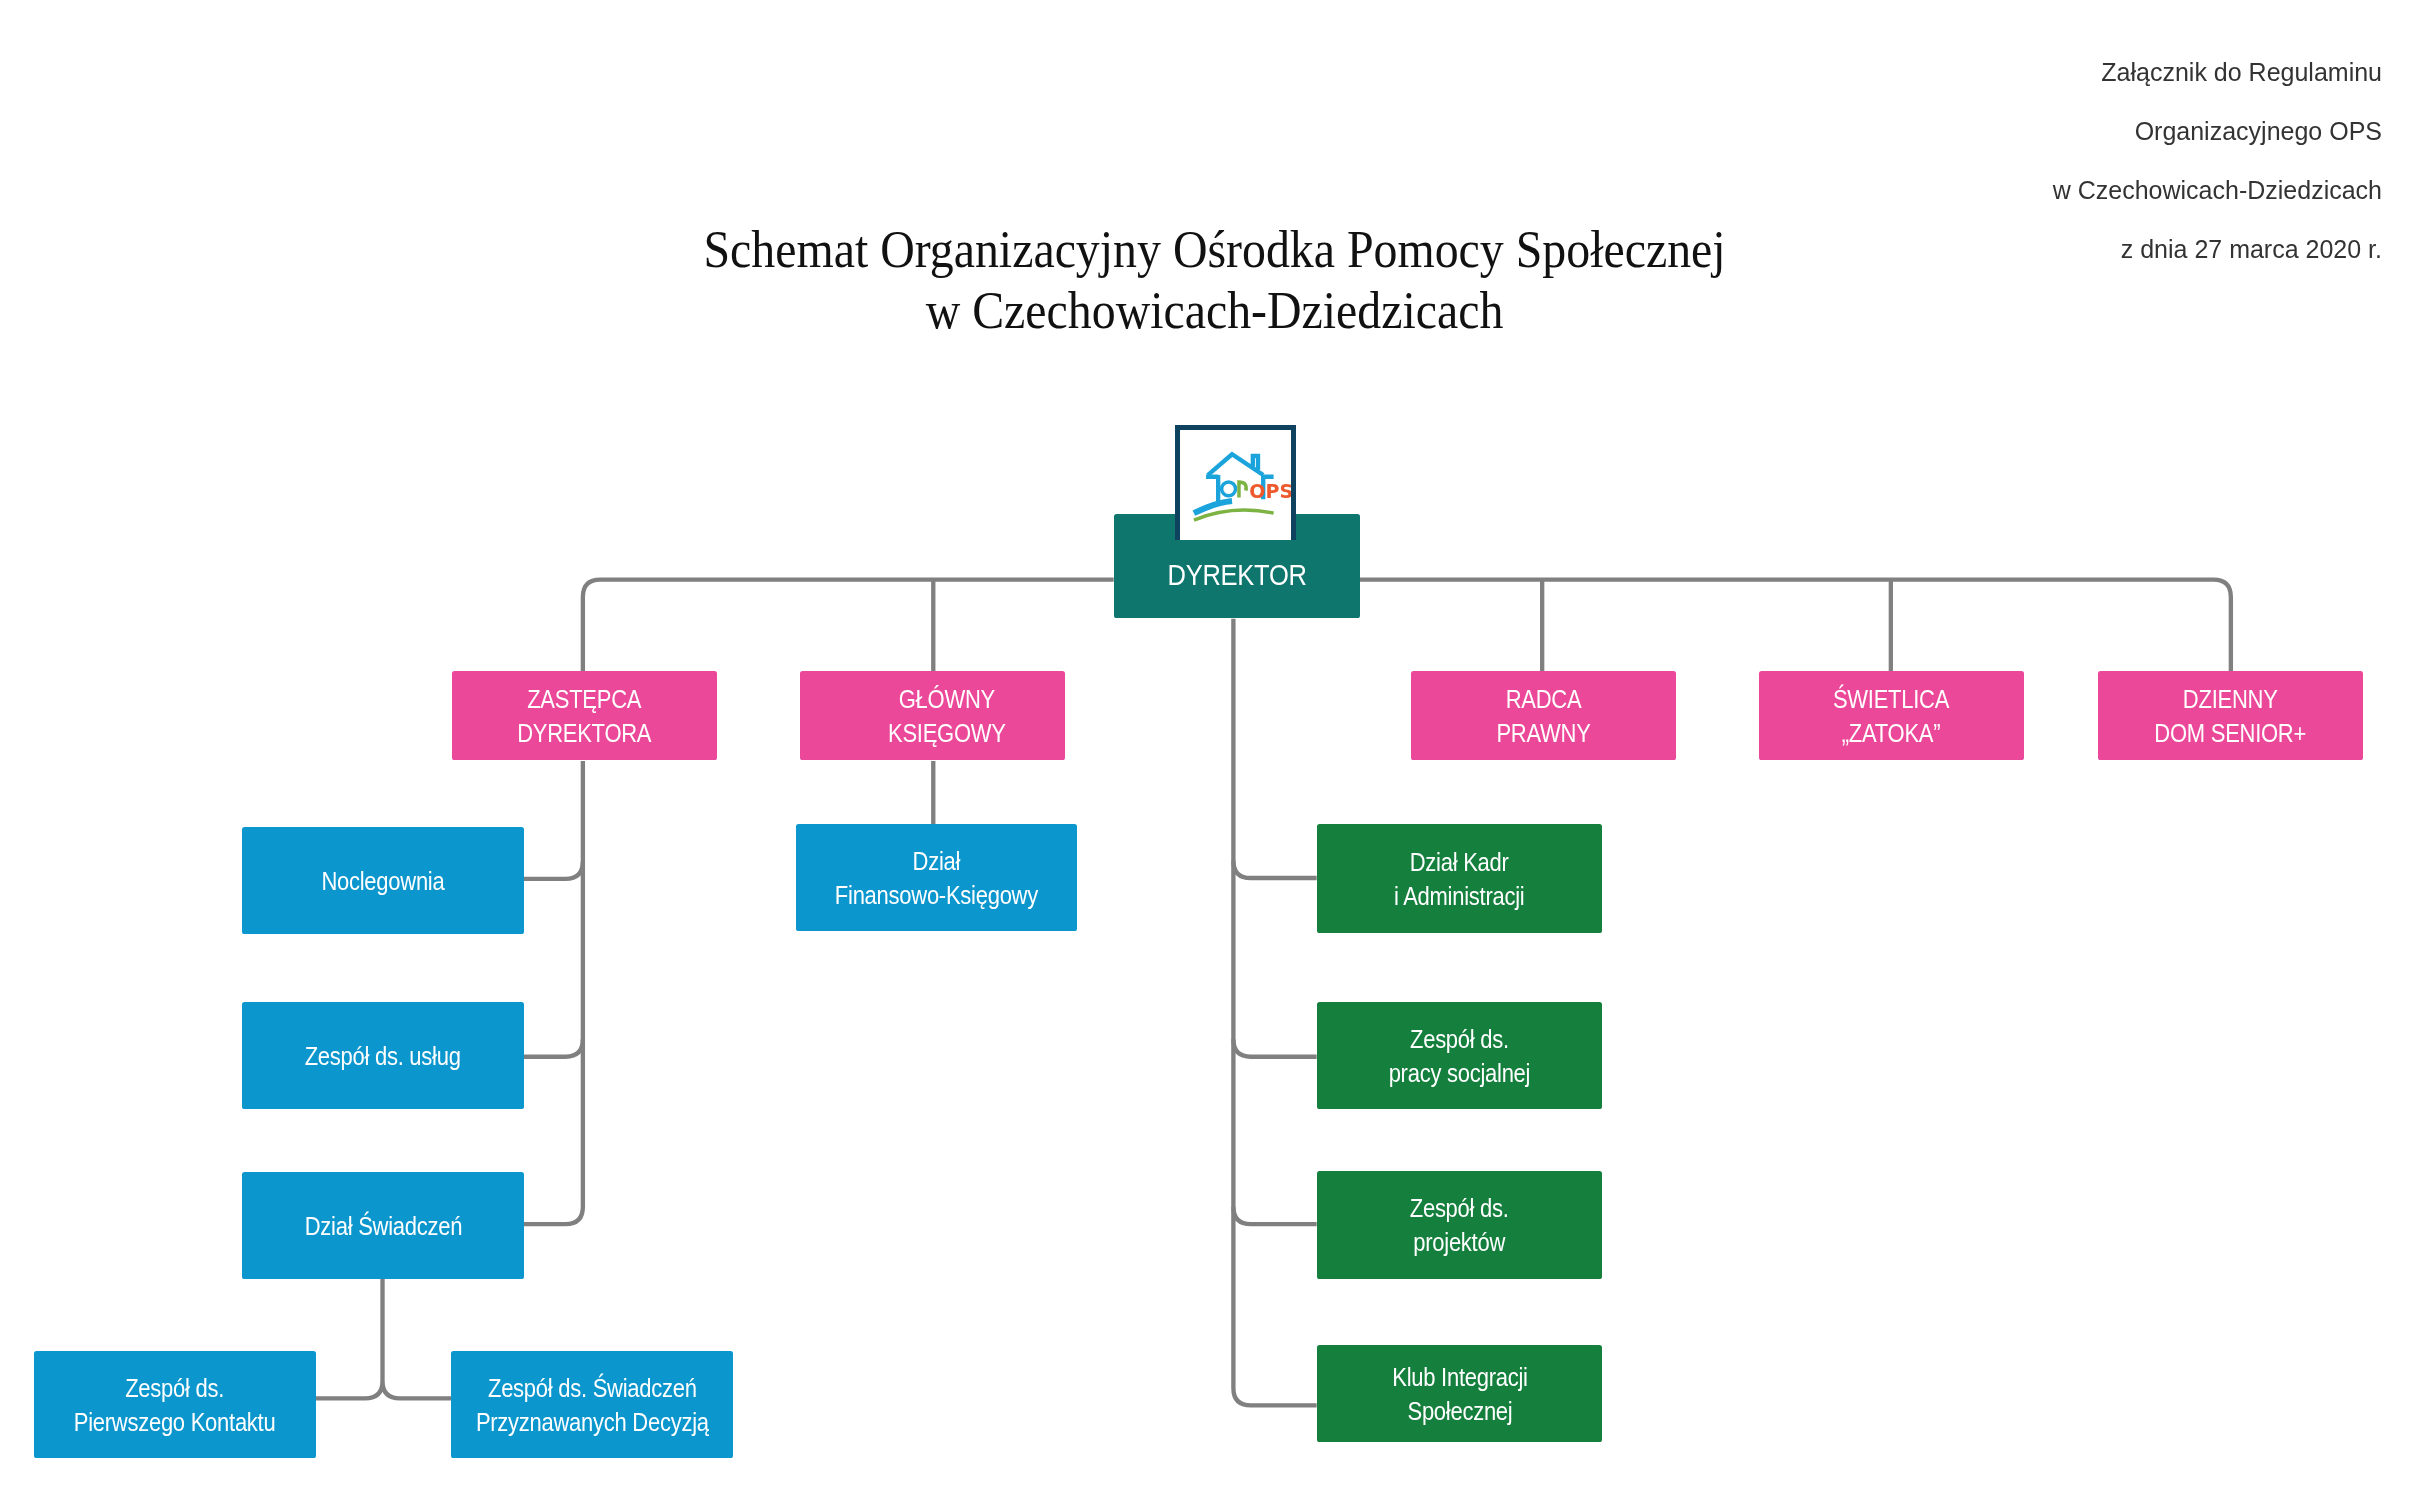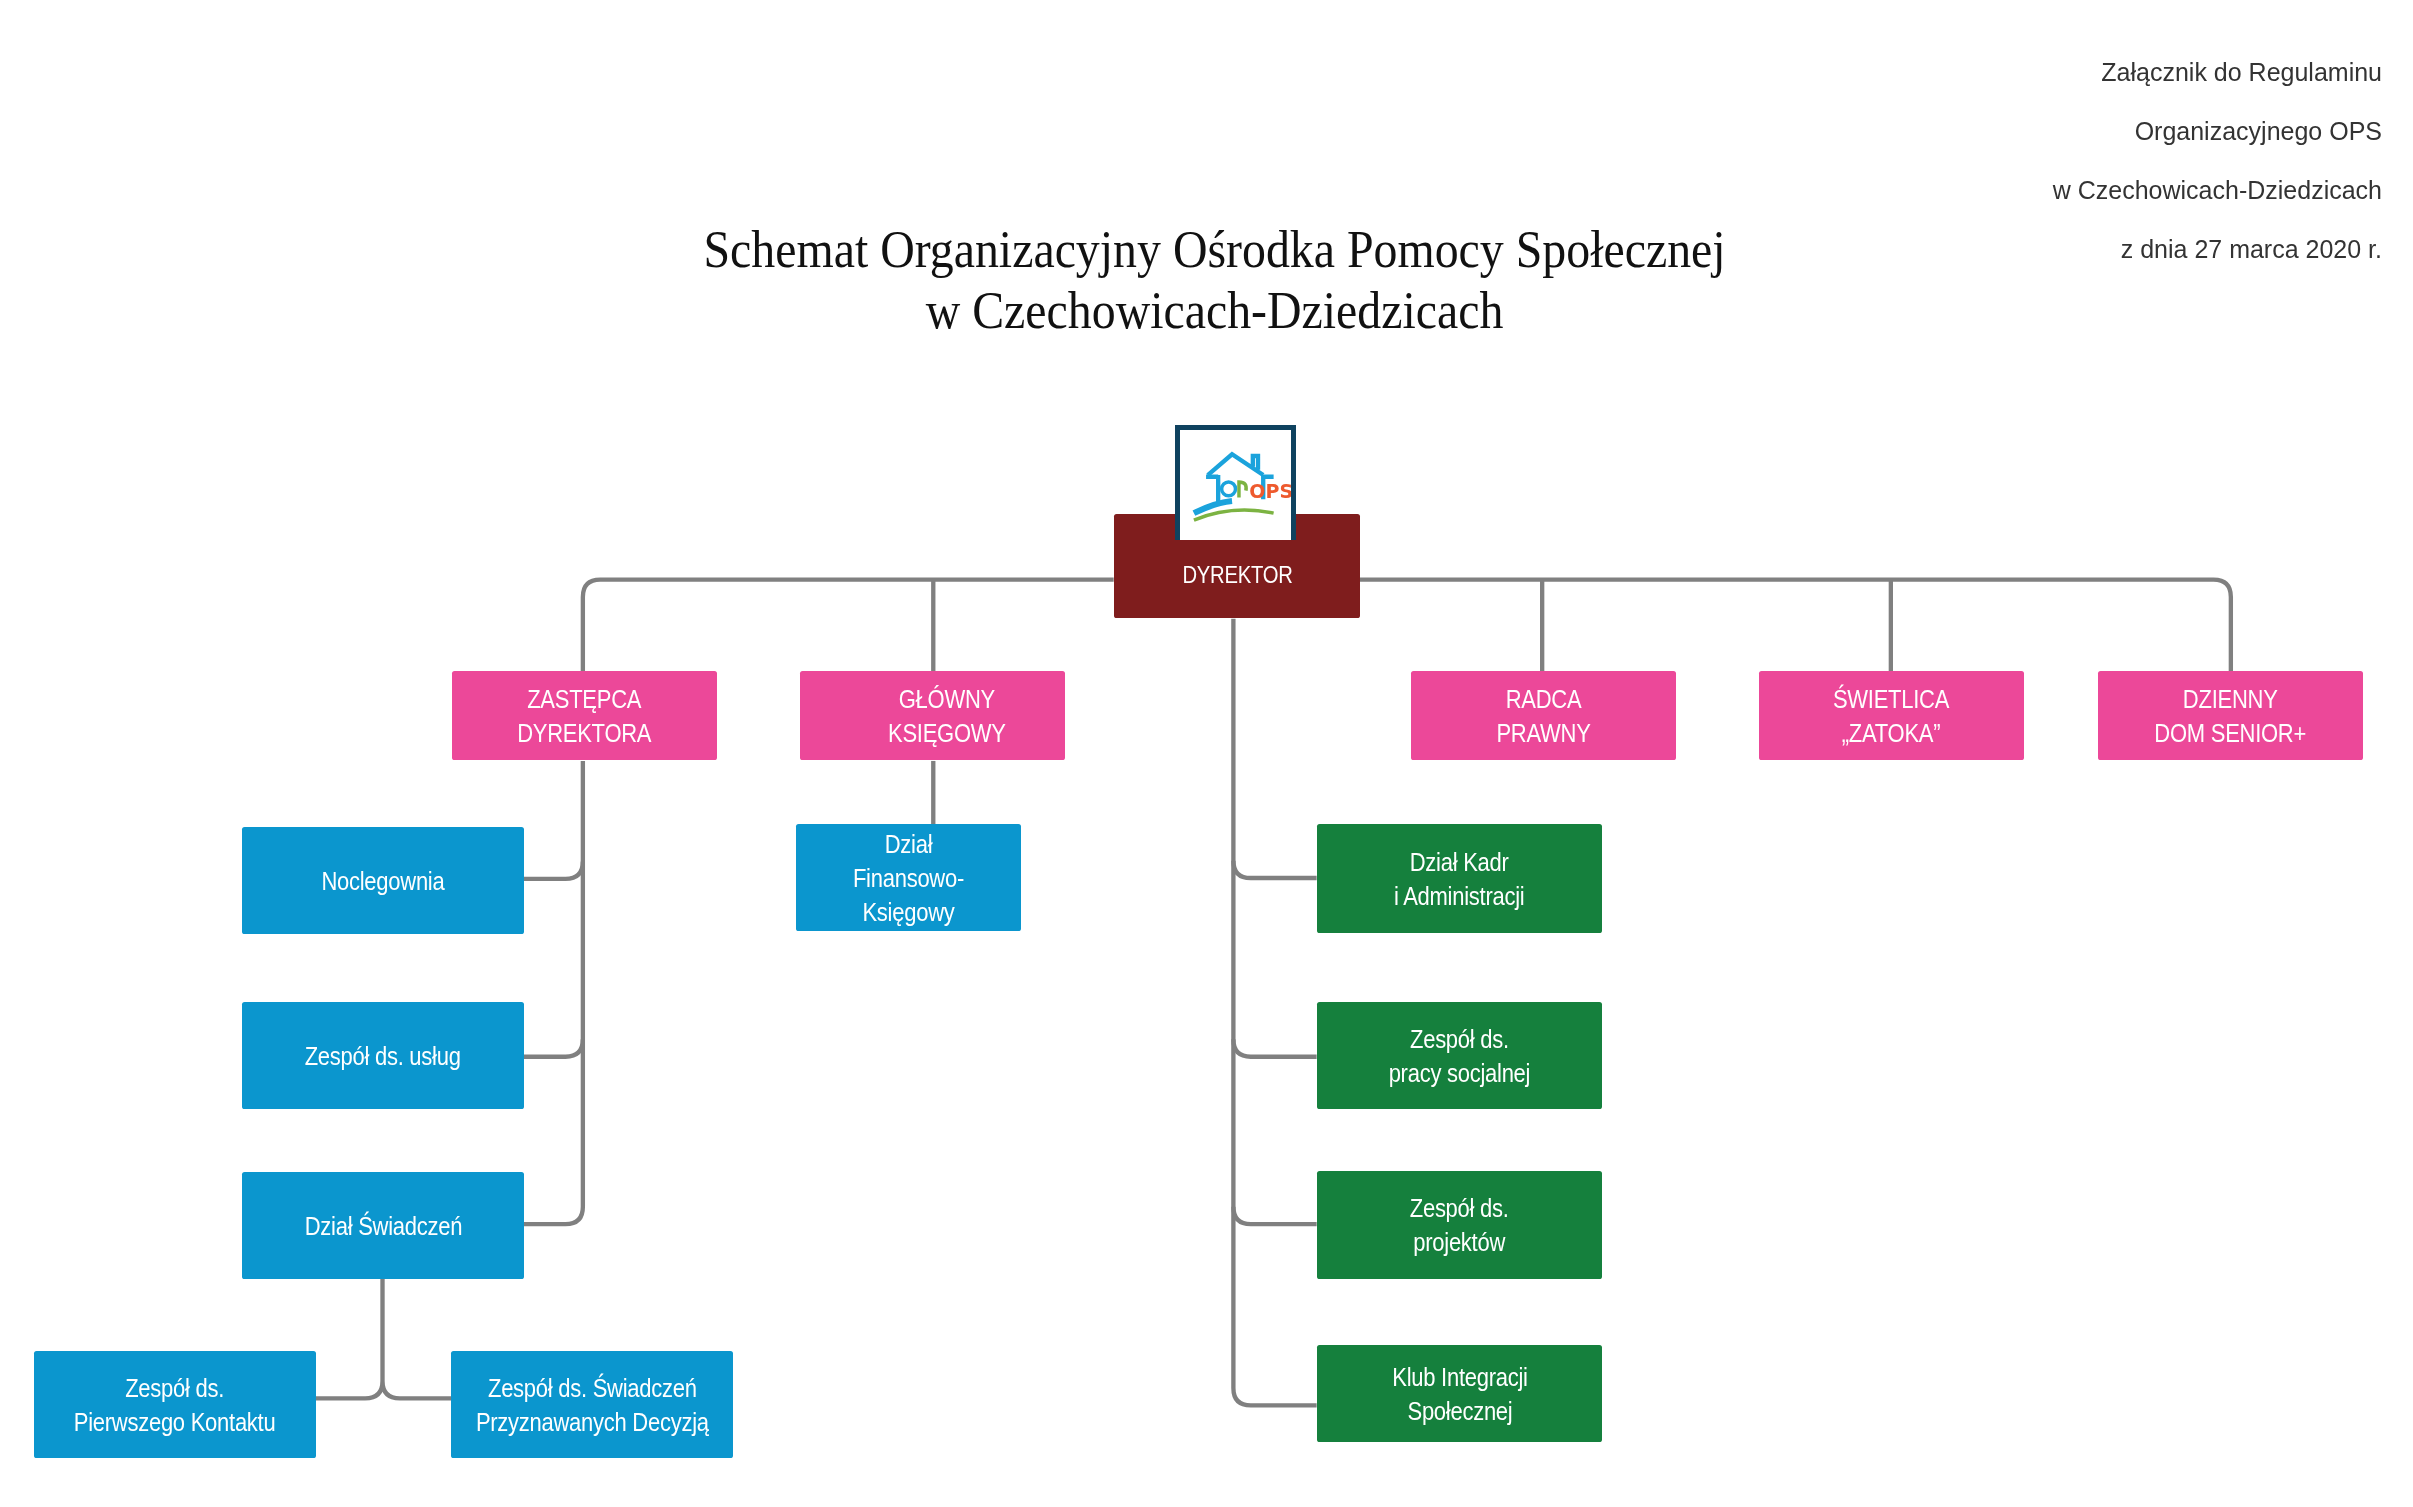--- a/index.html
+++ b/index.html
@@ -3,21 +3,21 @@
 <meta charset="utf-8">
 <style>
   html, body { margin:0; padding:0; background:#ffffff; }
   body { width:2413px; height:1508px; position:relative; overflow:hidden; font-family:"Liberation Sans", sans-serif; }
   .annex { position:absolute; right:31px; top:28px; text-align:right; font-family:"Liberation Sans", sans-serif; font-size:25px; line-height:29.5px; color:#333333; white-space:pre-line; }
   .title { position:absolute; left:0; width:2429px; top:219px; text-align:center; font-family:"Liberation Serif", serif; font-size:52px; line-height:61px; color:#111111; transform:scaleX(0.92); transform-origin:1215px 0; }
   .title div { white-space:nowrap; }
   svg.lines { position:absolute; left:0; top:0; }
   .box { position:absolute; display:flex; align-items:center; justify-content:center; text-align:center; color:#ffffff; font-family:"Liberation Sans", sans-serif; font-size:25px; line-height:34px; border-radius:2.6px; box-sizing:border-box; white-space:pre-line; letter-spacing:-0.3px; }
   .box span { display:inline-block; transform:scaleX(0.88); }
-  .dir { background:#7f1d1d; font-size:23px; }
+  .dir { background:#0f766e; font-size:29px; }
   .green { background:#ec4899; }
   .blue { background:#0b96ce; }
   .red { background:#15803d; }
   .logo { position:absolute; left:1175px; top:425px; width:121px; height:115px; background:#ffffff; border:5.2px solid #0f425f; border-bottom:none; box-sizing:border-box; }
 </style>
 </head>
 <body>
 
 <div class="annex">
   <div>Załącznik do Regulaminu</div>
@@ -83,21 +83,21 @@
 
 <div class="box blue" style="left:242px;top:827px;width:282px;height:107px;"><span>Noclegownia</span></div>
 <div class="box blue" style="left:242px;top:1002px;width:282px;height:107px;"><span>Zespół ds. usług</span></div>
 <div class="box blue" style="left:242px;top:1172px;width:282px;height:107px;"><span>Dział Świadczeń</span></div>
 
 <div class="box blue" style="left:34px;top:1351px;width:282px;height:107px;"><span>Zespół ds.
 Pierwszego Kontaktu</span></div>
 <div class="box blue" style="left:451px;top:1351px;width:282px;height:107px;"><span>Zespół ds. Świadczeń
 Przyznawanych  Decyzją</span></div>
 
-<div class="box blue" style="left:796px;top:824px;width:225px;height:107px;"><span>Dział
+<div class="box blue" style="left:796px;top:824px;width:281px;height:107px;"><span>Dział
 Finansowo-Księgowy</span></div>
 
 <div class="box red" style="left:1317px;top:824px;width:285px;height:109px;"><span>Dział Kadr
 i Administracji</span></div>
 <div class="box red" style="left:1317px;top:1002px;width:285px;height:107px;"><span>Zespół ds.
 pracy socjalnej</span></div>
 <div class="box red" style="left:1317px;top:1171px;width:285px;height:108px;"><span>Zespół ds.
 projektów</span></div>
 <div class="box red" style="left:1317px;top:1345px;width:285px;height:97px;"><span>Klub Integracji
 Społecznej</span></div>

